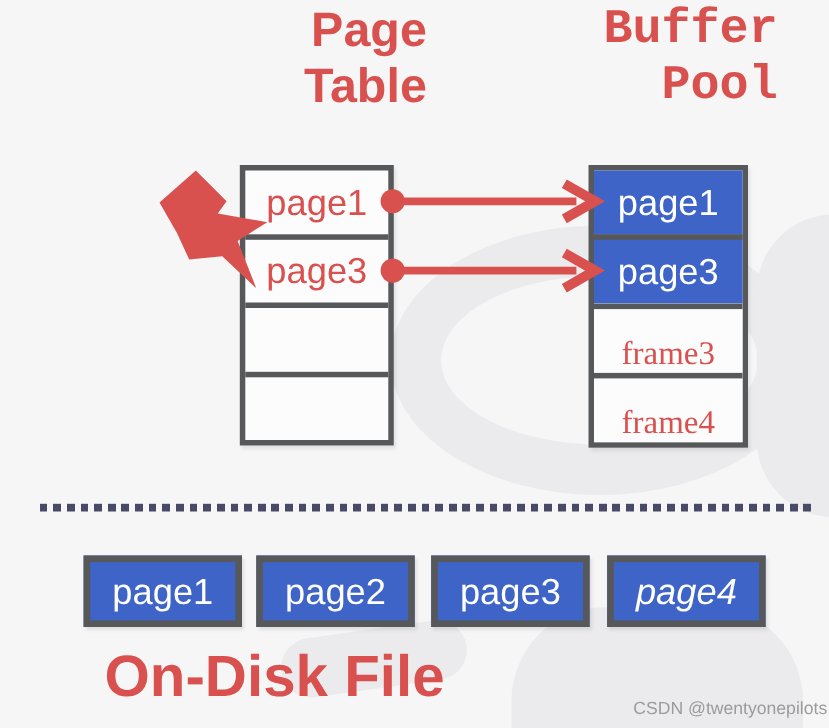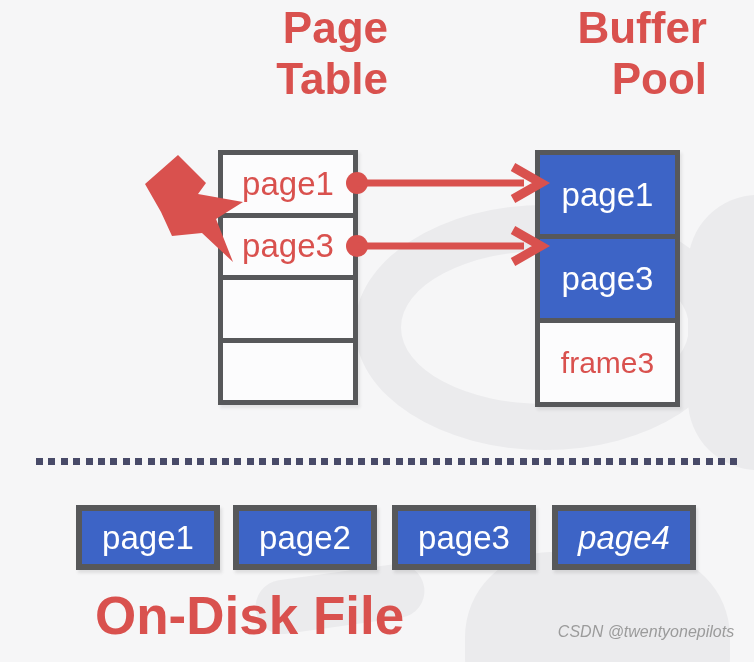--- a/index.html
+++ b/index.html
@@ -16,58 +16,58 @@
   .wm-capsule-right{left:688px;top:195px;width:140px;height:275px;border-radius:70px;
     background:var(--wm);}
   .wm-blob-bottom{left:465px;top:552px;width:265px;height:190px;border-radius:85px;
     background:var(--wm);}
   .wm-capsule-small{left:255px;top:572px;width:170px;height:54px;border-radius:28px;
     background:var(--wm);transform:rotate(-8deg);}
   
   .title{position:absolute;color:var(--red);font-weight:bold;font-size:44px;
     line-height:1.16;text-align:right;white-space:pre-line;width:200px;}
   .title-pt{left:188px;top:2px;}
-  .title-bp{left:507px;top:2px;}
+  .title-bp{left:507px;top:2px;font-family:Liberation Mono, monospace;}
   .title-disk{position:absolute;left:95px;top:585px;width:560px;text-align:left;
     color:var(--red);font-weight:bold;font-size:53px;}
   
   .ptable{position:absolute;left:218px;top:150px;width:140px;height:255px;
     box-sizing:border-box;border:5px solid var(--border);background:var(--cell);
     display:flex;flex-direction:column;box-shadow:2px 3px 3px rgba(60,60,60,.10);}
   .pt-row{flex:1;display:flex;align-items:center;justify-content:center;
     color:var(--red);font-size:33px;}
   .pt-row + .pt-row{border-top:5px solid var(--border);}
   
   .bpool{position:absolute;left:535px;top:150px;width:145px;height:257px;
     box-sizing:border-box;border:5px solid var(--border);background:var(--cell);
     display:flex;flex-direction:column;box-shadow:2px 3px 3px rgba(60,60,60,.10);}
   .bp-row{flex:1;display:flex;align-items:center;justify-content:center;}
   .bp-row + .bp-row{border-top:5px solid var(--border);}
   .bp-page{background:var(--blue);color:var(--white);font-size:33px;}
   .bp-frame{background:var(--cell);color:var(--red);
-    font-family:Liberation Sans, sans-serif;font-size:30px;}
+    font-family:Liberation Serif, serif;font-size:30px;align-items:flex-end;}
   
   .overlay{position:absolute;left:0;top:0;width:754px;height:662px;pointer-events:none;}
   .overlay .pin{fill:var(--red);}
   .overlay .shaft{stroke:var(--red);stroke-width:7;}
   .overlay .dotend{fill:var(--red);}
   .overlay .head{fill:none;stroke:var(--red);stroke-width:9;stroke-linejoin:miter;}
   
   .dots{position:absolute;left:36px;top:458px;width:706px;height:7px;
     background:repeating-linear-gradient(90deg,var(--dot) 0,var(--dot) 7px,
       transparent 7px,transparent 12.4px);}
   
   .disk-box{position:absolute;top:505px;width:144px;height:65px;box-sizing:border-box;
     border:6px solid var(--border);background:var(--blue);color:var(--white);
     font-size:33px;display:flex;align-items:center;justify-content:center;
     box-shadow:2px 3px 3px rgba(60,60,60,.12);}
   .db1{left:76px;} .db2{left:233px;} .db3{left:392px;} .db4{left:552px;font-style:italic;}
   
-  .wm-text{position:absolute;left:540px;top:623px;width:212px;text-align:center;
-    color:var(--wmtext);font-size:16px;font-style:italic;}
+  .wm-text{position:absolute;left:540px;top:636px;width:212px;text-align:right;
+    color:var(--wmtext);font-size:16px;}
 </style>
 </head>
 <body>
 
 <div class="canvas">
 
   <div class="wm wm-ring"></div>
   <div class="wm wm-capsule-right"></div>
   <div class="wm wm-blob-bottom"></div>
   <div class="wm wm-capsule-small"></div>
@@ -95,20 +95,23 @@
   <div class="bpool">
     <div class="bp-row bp-page">
       <span>page1</span>
     </div>
     <div class="bp-row bp-page">
       <span>page3</span>
     </div>
     <div class="bp-row bp-frame">
       <span>frame3</span>
     </div>
+    <div class="bp-row bp-frame">
+      <span>frame4</span>
+    </div>
   </div>
 
   <svg class="overlay" viewBox="0 0 754 662">
     <path class="pin" d="M178 155 L206 183 L198 194 L243 202 L216 219 L233 262 L202 233 L172 236 L161 212 L145 184 Z"></path>
     <g>
       <circle class="dotend" cx="357" cy="183" r="11"></circle>
       <line class="shaft" x1="357" y1="183" x2="524" y2="183"></line>
       <polyline class="head" points="513,167 541,183 513,199"></polyline>
     </g>
     <g>

